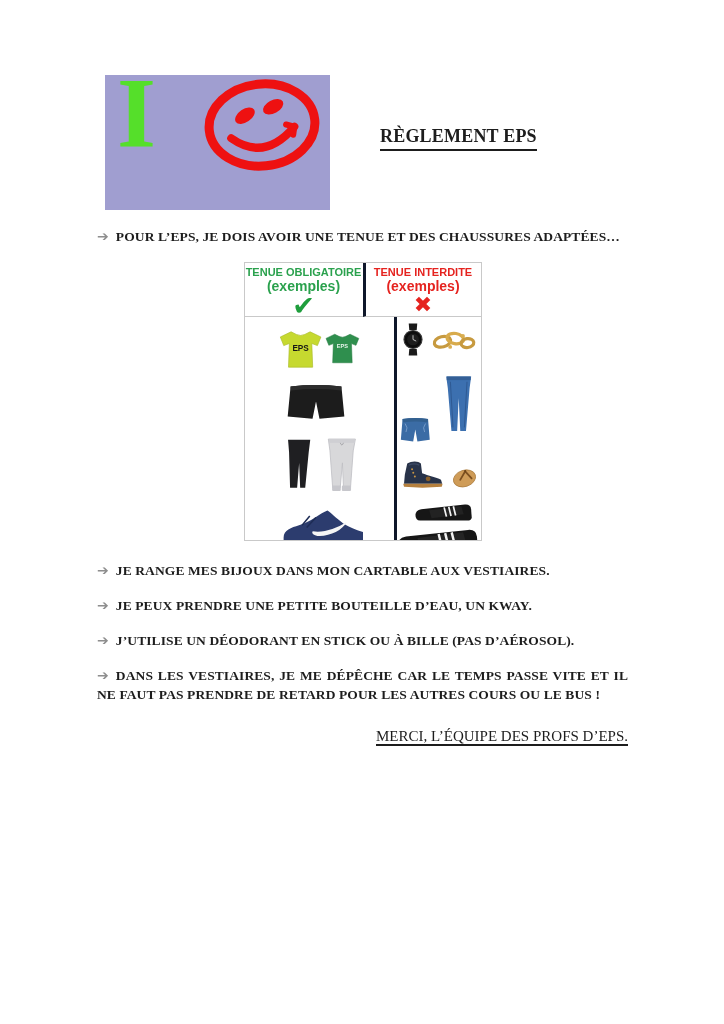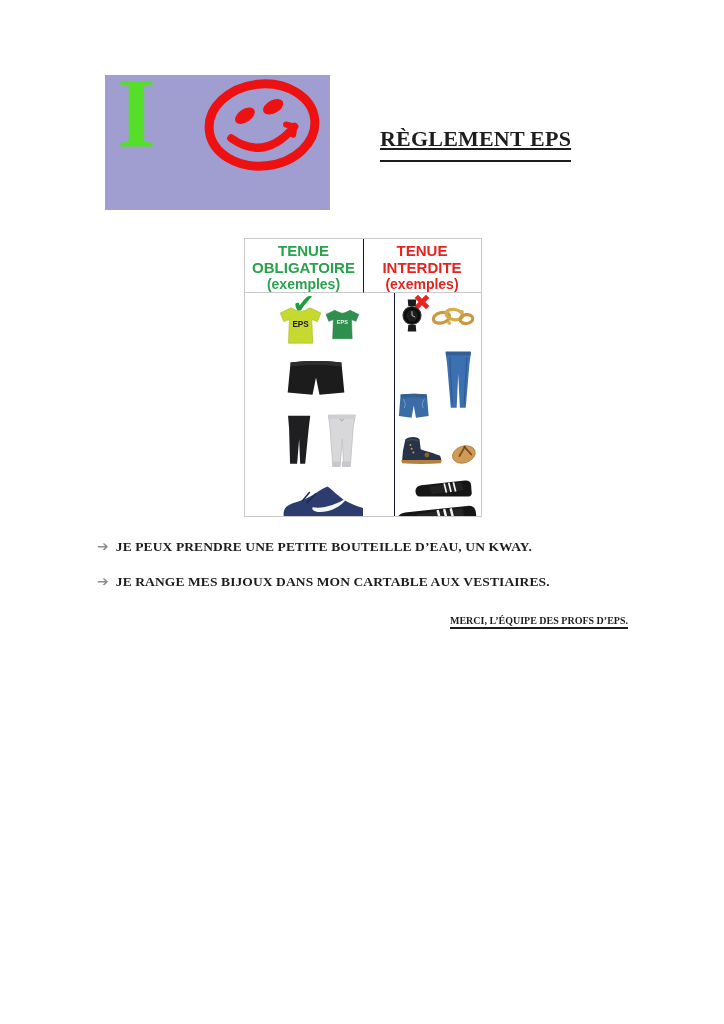--- a/index.html
+++ b/index.html
@@ -29,25 +29,24 @@
     font-weight: bold;
     font-size: 100px;
     line-height: 100px;
     color: #55df2a;
   }
   .logo-smiley { position: absolute; left: 96px; top: 2px; }
   .doc-title {
     position: absolute;
     left: 380px; top: 126px;
     font-weight: bold;
-    font-size: 22px;
+    font-size: 18px;
     letter-spacing: 0.2px;
     border-bottom: 2px solid #1d1d1d;
-    padding-bottom: 8px;
-    text-decoration: underline;
+    padding-bottom: 2px;
   }
 
   
   .content {
     position: absolute;
     left: 97px; top: 227px;
     width: 531px;
   }
   .para {
     font-weight: bold;
@@ -67,42 +66,42 @@
   
   .tbl-wrap { display: flex; justify-content: center; margin: 11px 0 20px 0; }
   .tbl {
     width: 238px;
     border: 1px solid #c9c9c9;
     background: #ffffff;
     display: grid;
     grid-template-columns: 1fr 1fr;
     font-family: "Liberation Sans", sans-serif;
   }
-  .cell-r { border-left: 1px solid #0f172a; }
+  .cell-r { border-left: 3px solid #0f172a; }
   .hcell {
     border-bottom: 1px solid #c9c9c9;
     height: 54px;
     text-align: center;
     padding-top: 3px;
   }
-  .hcell .t1 { font-weight: bold; font-size: 15px; letter-spacing: 0; }
+  .hcell .t1 { font-weight: bold; font-size: 11px; letter-spacing: 0; }
   .hcell .t2 { font-weight: bold; font-size: 14px; }
   .green { color: #2aa14d; }
   .red { color: #e5231f; }
   .mark-check { color: #1f9e3d; font-size: 27px; line-height: 24px; font-family: "DejaVu Sans", sans-serif; }
   .mark-x { color: #e5231f; font-size: 22px; line-height: 22px; font-weight: bold; font-family: "DejaVu Sans", sans-serif; }
   .bcell { height: 223px; padding: 6px 3px; overflow: hidden; margin-left: 31px; }
   .irow { display: flex; align-items: flex-start; }
 
   svg text { font-family: "Liberation Sans", sans-serif; font-weight: bold; }
 
   
   .footer {
-    font-weight: bold;
-    font-size: 10px;
+    font-weight: normal;
+    font-size: 15px;
     text-align: right;
     margin-top: 24px;
   }
   .footer span { text-decoration: underline; text-underline-offset: 3px; text-decoration-thickness: 1.5px; }
 </style>
 </head>
 <body>
 
 <div class="page">
 
@@ -117,20 +116,21 @@
         <path d="M93 53 L85 50 M93 53 L91 61" fill="none" stroke="#ee1111" stroke-width="6" stroke-linecap="round"></path>
       </g>
     </svg>
 
   </div>
 
   <div class="doc-title">RÈGLEMENT EPS</div>
 
   <div class="content">
 
+    <p class="para"><span class="arrow">➔</span><span>POUR L’EPS, JE DOIS AVOIR UNE TENUE ET DES CHAUSSURES ADAPTÉES…</span></p>
 
     <div class="tbl-wrap">
       <div class="tbl">
 
         <div class="hcell">
           <div class="t1 green">TENUE OBLIGATOIRE</div>
           <div class="t2 green">(exemples)</div>
           <div class="mark-check">✔</div>
         </div>
 
@@ -234,19 +234,21 @@
               <path d="M6 24 Q6 16 16 14 L92 6 Q102 5 103 14 L104 28 Q104 34 96 34 H14 Q6 34 6 24 Z" fill="#161616"></path>
               <path d="M30 16 L86 9 L90 23 L34 30 Z" fill="#242424"></path>
               <path d="M56 11 L60 27 M64 10 L68 26 M72 9 L76 25" stroke="#f2f2f2" stroke-width="3"></path>
             </svg>
           </div>
         </div>
 
       </div>
     </div>
 
+    <p class="para"><span class="arrow">➔</span><span>JE RANGE MES BIJOUX  DANS MON CARTABLE AUX VESTIAIRES.</span></p>
     <p class="para"><span class="arrow">➔</span><span>JE PEUX PRENDRE UNE PETITE BOUTEILLE D’EAU, UN KWAY.</span></p>
-    <p class="para"><span class="arrow">➔</span><span>JE RANGE MES BIJOUX  DANS MON CARTABLE AUX VESTIAIRES.</span></p>
+    <p class="para"><span class="arrow">➔</span><span>J’UTILISE UN DÉODORANT EN STICK OU À BILLE (PAS D’AÉROSOL).</span></p>
+    <p class="para"><span class="arrow">➔</span><span>DANS LES VESTIAIRES, JE ME DÉPÊCHE CAR LE TEMPS PASSE VITE ET IL NE FAUT PAS PRENDRE DE RETARD POUR LES AUTRES COURS OU LE BUS !</span></p>
 
     <p class="footer"><span>MERCI, L’ÉQUIPE DES PROFS D’EPS.</span></p>
 
   </div>
 </div>
 
 </body></html>

